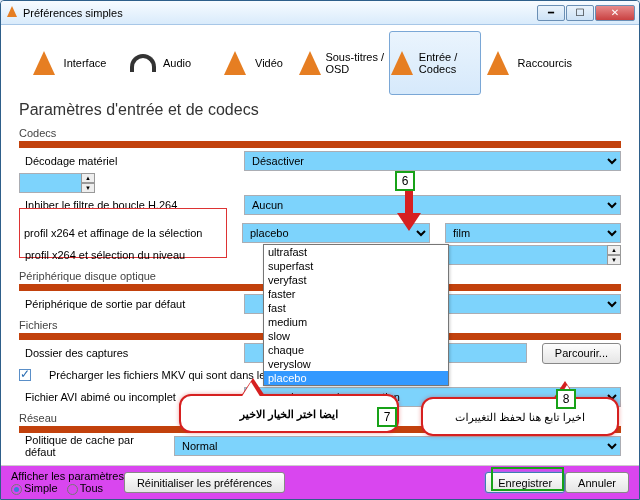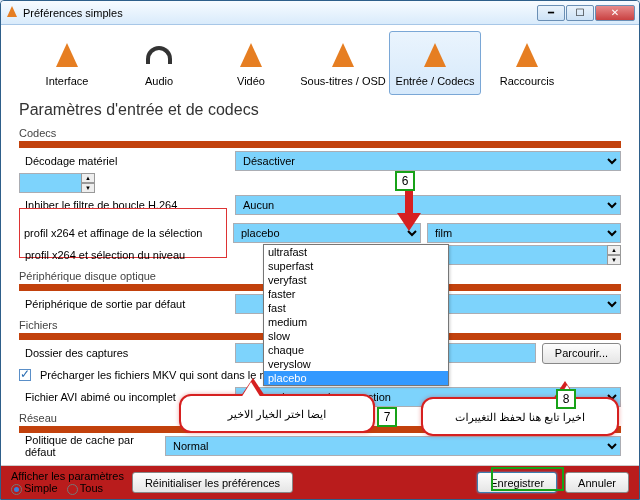--- a/index.html
+++ b/index.html
@@ -6,39 +6,39 @@
   body { width: 640px; height: 500px; background: linear-gradient(#dde9f7,#cfe0f0); overflow: hidden; position: relative; }
   .window { position: absolute; inset: 0; border: 1px solid #2e5f8a; background:#f0f0f0; border-radius: 4px 4px 0 0; overflow:hidden;}
   .titlebar { height: 24px; background: linear-gradient(#f7fbff,#d9ebfb); display:flex; align-items:center; padding:0 4px; border-bottom:1px solid #a7c7e7;}
   .titlebar .vlc-mini { width:14px; height:14px; margin-right:4px; position:relative;}
   .cone { width:0; height:0; border-left:5px solid transparent; border-right:5px solid transparent; border-bottom:11px solid #e67e22; margin:auto;}
   .titlebar .title { flex:1; color:#000;}
   .winbtns { display:flex; gap:1px;}
   .winbtn { width:28px; height:16px; border:1px solid #6a8fb5; background:linear-gradient(#eaf3fb,#cde2f6); border-radius:2px; display:flex; align-items:center; justify-content:center; font-size:10px;}
   .winbtn.close { background:linear-gradient(#e78b8b,#c94141); color:#fff; width:40px;}
   .toolbar { display:flex; gap:0; padding:6px 20px 4px; background:#fff; }
-  .toolbtn { width:92px; height:64px; display:flex; flex-direction:column; align-items:center; justify-content:center; border:1px solid transparent; border-radius:3px; cursor:pointer; gap:4px;}
+  .toolbtn { width:92px; height:64px; display:flex; flex-direction:row; align-items:center; justify-content:center; border:1px solid transparent; border-radius:3px; cursor:pointer; gap:4px;}
   .toolbtn.sel { border:1px solid #7aa7d6; background:linear-gradient(#eaf4fd,#d6e9fb);}
   .toolbtn .ticon { width:32px; height:32px; display:flex; align-items:center; justify-content:center;}
   .big-cone { width:0;height:0;border-left:11px solid transparent;border-right:11px solid transparent;border-bottom:24px solid #e67e22; position:relative;}
   .headphones { width:26px;height:18px;border:4px solid #333;border-bottom:none;border-radius:14px 14px 0 0;}
   .content { position:absolute; top:96px; bottom:34px; left:0; right:0; background:#fff; padding:4px 18px 8px; overflow:hidden;}
   h2 { font-size:16px; font-weight:normal; margin-bottom:6px; color:#333;}
   .group-label { font-size:11px; color:#444; border-bottom:7px solid #c2410c; padding:2px 0; margin:2px 0 2px;}
-  .row { display:flex; align-items:center; height:22px; gap:6px;}
+  .row { display:flex; align-items:center; height:22px; gap:15px;}
   .lab { width:210px; padding-left:6px;}
   .lab.boxed { border:1px solid #d33; padding:18px 4px; width:208px;}
   select, input[type=text] { border:1px solid #abadb3; background:#7dd3fc; height:20px; padding:0 3px;}
   .wide { flex:1;}
   .num { width:76px; text-align:right; padding-right:14px; position:relative;}
   .spin { position:absolute; right:0; top:0; width:14px; height:100%; display:flex; flex-direction:column;}
   .spin div{flex:1;border:1px solid #999;background:#eee;font-size:6px;text-align:center;line-height:8px;}
   .btn { border:1px solid #888; background:linear-gradient(#fdfdfd,#e5e5e5); height:21px; padding:0 12px; border-radius:3px; cursor:pointer;}
   .btn.primary { border:1px solid #3c7fb1; box-shadow:0 0 2px #5aa7e0;}
-  .footer { position:absolute; bottom:0; left:0; right:0; height:34px; background:#b91c1c; border-top:1px solid #ccc; display:flex; align-items:center; padding:0 10px; gap:8px;}
+  .footer { position:absolute; bottom:0; left:0; right:0; height:34px; background:#d946ef; border-top:1px solid #ccc; display:flex; align-items:center; padding:0 10px; }
   .footer .spacer{flex:1;}
   .radio{width:11px;height:11px;border:1px solid #777;border-radius:50%;display:inline-block;vertical-align:middle;margin-right:2px;position:relative;}
   .radio.on::after{content:"";position:absolute;inset:2px;background:#3b7dd8;border-radius:50%;}
   .chk{width:12px;height:12px;border:1px solid #5a8fc8;display:inline-block;vertical-align:middle;margin-right:3px;position:relative;}
   .chk.on::after{content:"✓";position:absolute;top:-3px;left:0;color:#2a6db2;font-size:12px;}
   
   .dropdown { position:absolute; border:1px solid #767676; background:#fff; z-index:50; box-shadow:1px 1px 3px rgba(0,0,0,.2);}
   .dropdown div { padding:0 4px; height:14px; line-height:14px; cursor:pointer;}
   .dropdown div.sel { background:#3399ff; color:#fff;}
   
@@ -201,20 +201,20 @@
   </div>
 
   <div class="annot-num" style="left:394px; top:170px;">6</div>
   <svg class="arrow" style="left:396px; top:190px;" width="24" height="40">
     <polygon points="8,0 16,0 16,22 24,22 12,40 0,22 8,22" fill="#d62020"></polygon>
   </svg>
   <div class="annot-num" style="left:376px; top:406px;">7</div>
   <div class="annot-num" style="left:555px; top:388px;">8</div>
   <div class="annot-box" style="left:490px; top:466px; width:73px; height:24px;"></div>
 
-  <div class="callout left" style="left:178px; top:393px; width:196px;">
+  <div class="callout left" style="left:178px; top:393px; width:220px;font-weight:bold;">
     <span dir="rtl">ايضا اختر الخيار الاخير</span>
   </div>
   <div class="callout right" style="left:420px; top:396px; width:198px;">
     <span dir="rtl">اخيرا تابع هنا لحفظ التغييرات</span>
   </div>
 
 </div>
 
 </body></html>

